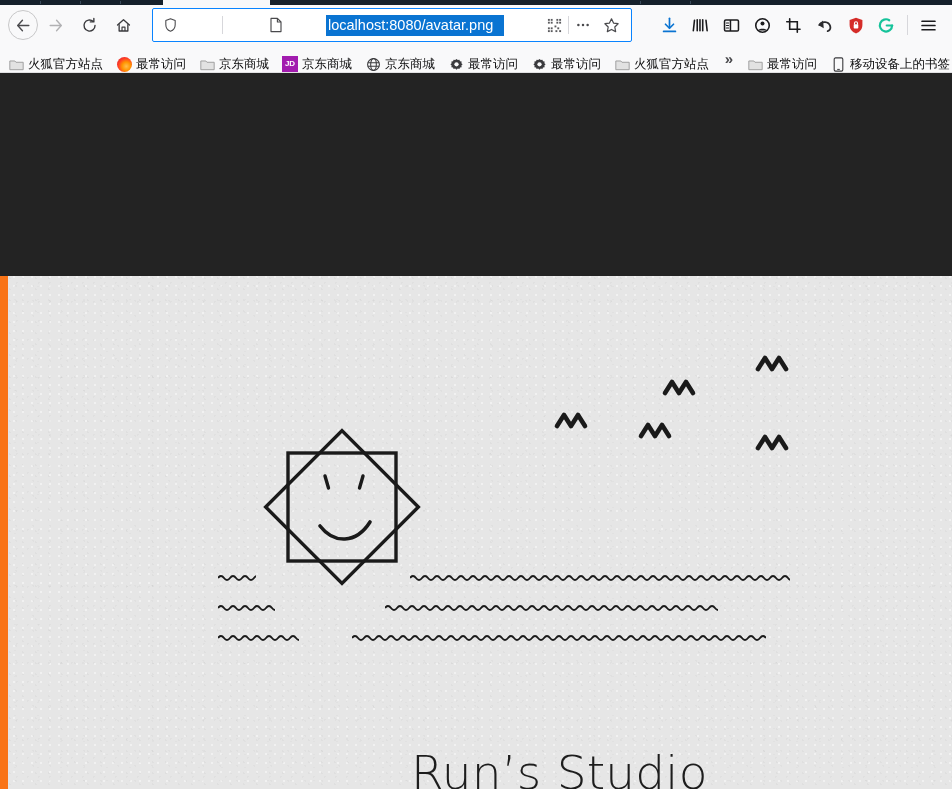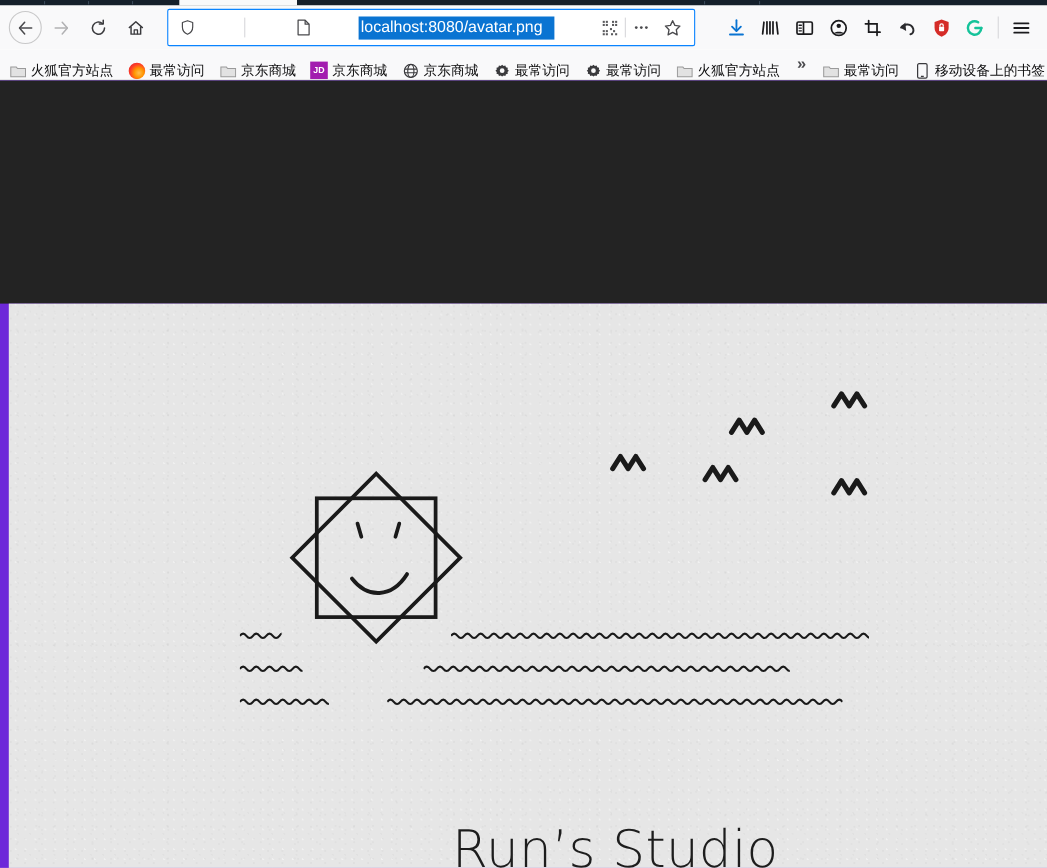--- a/index.html
+++ b/index.html
@@ -112,21 +112,21 @@
   }
   
   .ff-fav {
     width: 15px; height: 15px; border-radius: 50%;
     background: radial-gradient(circle at 62% 62%, #ffbd4f 0%, #ff9500 32%, #ff3a29 62%, #c1272d 100%);
   }
 
   
   .content {
     position: absolute; left: 0; top: 73px; width: 952px; height: 716px;
-    background: #6d28d9;
+    background: #f97316;
     overflow: hidden;
   }
   .img-backdrop {
     position:absolute; left:0; top:0; width: 952px; height: 203px; background: #232323;
   }
   .imgwrap {
     position: absolute; left: 8px; top: 203px;
     width: 944px; height: 513px;
     background: #e6e6e6;
     overflow: hidden;

